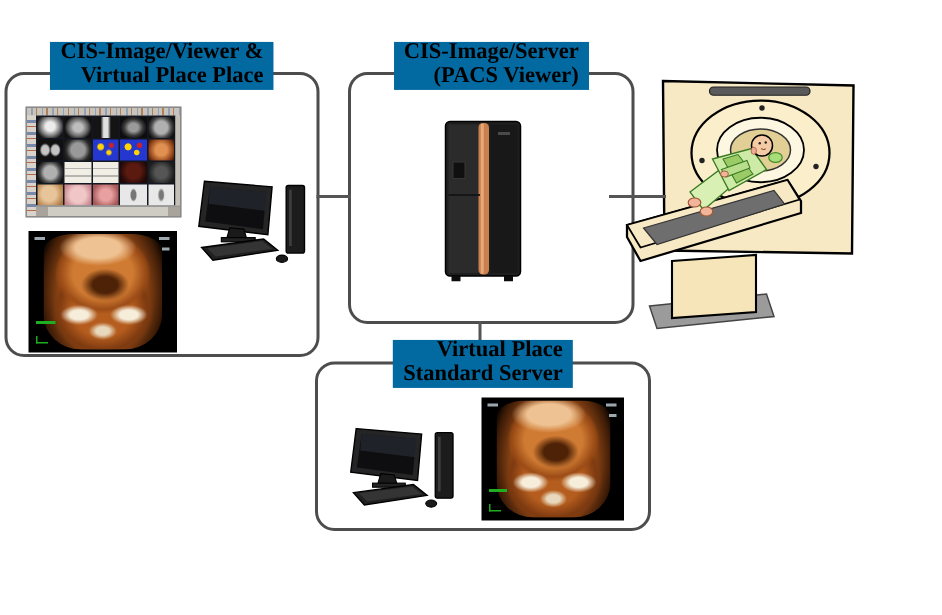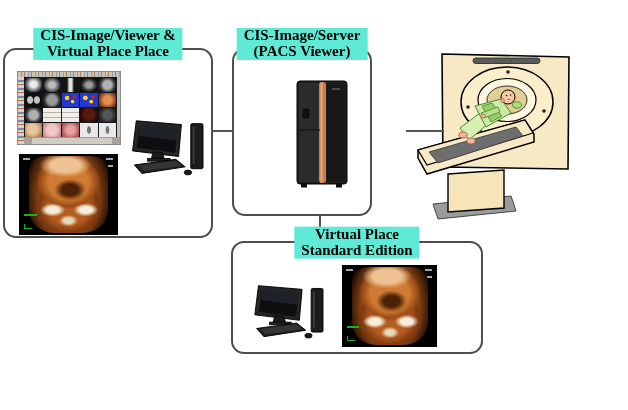--- a/index.html
+++ b/index.html
@@ -12,21 +12,21 @@
   body{
     width:628px;height:410px;position:relative;background:#ffffff;overflow:hidden;
     font-family:"Liberation Serif","DejaVu Serif",serif;
   }
   .node-box{
     position:absolute;box-sizing:border-box;border:2px solid var(--box-border);
     border-radius:13px;background:#fff;
   }
   .box-title{
     position:absolute;left:50%;top:0;transform:translate(-50%,-70%);
-    background:#5eead4;padding:0 7px;text-align:center;white-space:nowrap;
+    background:#0369a1;padding:0 7px;text-align:right;white-space:nowrap;
     font-weight:bold;font-size:15px;line-height:1.05;color:var(--title-text);
     z-index:5;
     font-family:Liberation Serif, serif;
   }
   .box-title.half{transform:translate(-50%,-52%);}
   .connector{position:absolute;background:var(--connector);z-index:1;}
 
   
   .viewer-app{position:absolute;background:#d8d4cc;border:1px solid #8a8a8a;box-sizing:border-box;}
   .viewer-topbar{position:absolute;left:0;top:0;right:0;height:5px;
@@ -149,21 +149,21 @@
       <div class="vol-speck s1"></div>
       <div class="vol-speck s2"></div>
       <div class="vol-speck s3"></div>
     </div>
 
     <svg class="pc-svg" style="left:124px;top:68px;" width="86" height="62" viewBox="0 0 88 66">
       <use href="#pc"></use>
     </svg>
   </div>
 
-  <div class="node-box" style="left:232px;top:48px;width:140px;height:168px;">
+  <div class="node-box" style="left:232px;top:48px;width:191px;height:168px;">
     <div class="box-title">
       <div>CIS-Image/Server</div>
       <div>(PACS Viewer)</div>
     </div>
 
     <svg class="server-svg" style="left:60px;top:30px;" width="56" height="110" viewBox="0 0 56 110">
       <rect x="3" y="1" width="50" height="103" rx="3" fill="#1f1f1f" stroke="#000" stroke-width="1"></rect>
       <rect x="5" y="3" width="21" height="99" fill="#2b2b2b"></rect>
       <rect x="33" y="3" width="18" height="99" fill="#181818"></rect>
       <rect x="25" y="2" width="7" height="101" rx="3" style="fill:var(--server-copper);"></rect>
@@ -204,24 +204,24 @@
       <ellipse cx="71" cy="70" rx="2.6" ry="2" fill="#F2B49B" stroke="#a05838" stroke-width="0.6"></ellipse>
       <ellipse cx="105" cy="59" rx="4.5" ry="3.2" fill="#A8DE7A" stroke="#4a8a2a" stroke-width="0.8"></ellipse>
       <circle cx="96" cy="51" r="7" style="fill:var(--skin);" stroke="#000" stroke-width="1"></circle>
       <ellipse cx="90.5" cy="54.5" rx="1.8" ry="2.4" fill="#F0A898" stroke="#a05838" stroke-width="0.5"></ellipse>
       <circle cx="94.5" cy="49.5" r="0.8" fill="#222"></circle>
       <circle cx="98.5" cy="49" r="0.8" fill="#222"></circle>
       <path d="M95.5,53 q1.5,1.2 3,0.2" fill="none" stroke="#8a4a30" stroke-width="0.7"></path>
     </g>
   </svg>
 
-  <div class="node-box" style="left:231px;top:241px;width:252px;height:113px;">
+  <div class="node-box" style="left:210px;top:241px;width:224px;height:113px;">
     <div class="box-title half">
       <div>Virtual Place</div>
-      <div>Standard Edition</div>
+      <div>Standard Server</div>
     </div>
 
     <svg class="pc-svg" style="left:20px;top:40px;" width="80" height="60" viewBox="0 0 88 66">
       <use href="#pc"></use>
     </svg>
 
     <div class="volume-img" style="left:109px;top:22px;width:95px;height:82px;">
       <div class="vol-body"></div>
       <div class="vol-green-bar"></div>
       <div class="vol-green-glyph"></div>

